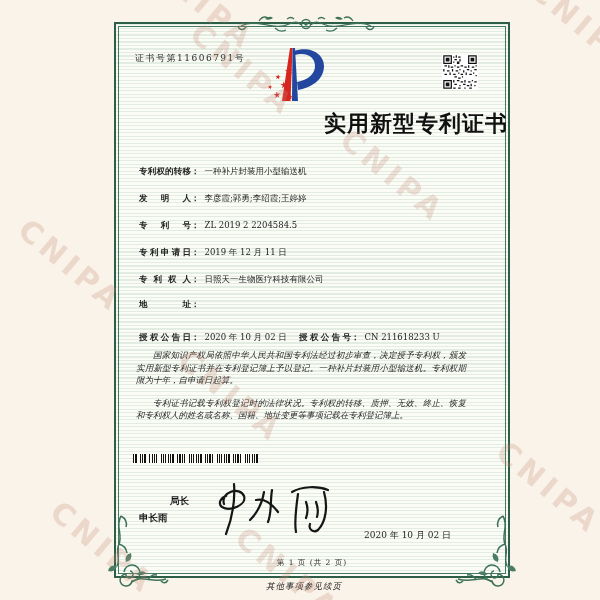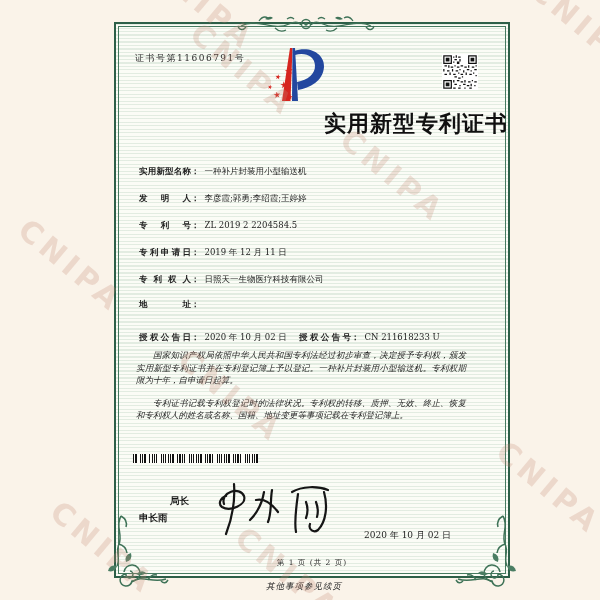--- a/index.html
+++ b/index.html
@@ -187,21 +187,21 @@
       <path d="M1,21h7v7h-7z M2,22v5h5v-5z" fill-rule="evenodd"></path>
       <rect x="3" y="23" width="3" height="3"></rect>
       <path d="M9,2h1v1H9z M11,1h1v2h-1z M13,2h2v1h-2z M10,4h2v1h-2z M14,4h1v2h-1z M9,6h1v1H9z M12,6h2v2h-2z M2,9h2v1H2z M5,9h1v2H5z M7,10h2v1H7z M10,9h1v1h-1z M12,10h2v1h-2z M15,9h2v1h-2z M18,10h2v1h-2z M21,9h1v2h-1z M24,10h2v1h-2z M27,9h1v1h-1z M1,12h1v2H1z M4,13h2v1H4z M8,12h1v2H8z M11,13h2v1h-2z M14,12h1v1h-1z M17,13h1v2h-1z M20,12h2v1h-2z M23,13h1v1h-1z M26,12h2v1h-2z M2,16h2v1H2z M6,15h1v2H6z M9,16h2v1H9z M13,15h1v1h-1z M15,16h2v1h-2z M19,15h1v2h-1z M22,16h2v1h-2z M25,15h1v1h-1z M27,17h1v1h-1z M10,18h2v1h-2z M13,19h2v1h-2z M16,18h1v1h-1z M9,21h1v2H9z M12,21h2v1h-2z M15,22h2v1h-2z M18,21h1v2h-1z M21,22h2v1h-2z M24,21h1v1h-1z M26,22h2v1h-2z M10,24h2v1h-2z M14,25h1v1h-1z M17,24h2v1h-2z M20,25h2v1h-2z M23,24h1v2h-1z M26,25h1v1h-1z M9,27h2v1H9z M13,27h2v1h-2z M18,27h1v1h-1z M22,27h2v1h-2z"></path>
     </g>
   </svg>
 
   <div class="title">实用新型专利证书</div>
 
   <div class="fields">
     <div class="frow" style="top:0">
-      <span class="flabel">实用新型名称</span>
+      <span class="flabel">专利权的转移</span>
         <span class="fcolon">：</span>
       <span class="fvalue">一种补片封装用小型输送机</span>
     </div>
     <div class="frow" style="top:27px">
       <span class="flabel">发 明 人</span>
         <span class="fcolon">：</span>
       <span class="fvalue">李彦霞;郭勇;李绍霞;王婷婷</span>
     </div>
     <div class="frow" style="top:54px">
       <span class="flabel">专 利 号</span>

